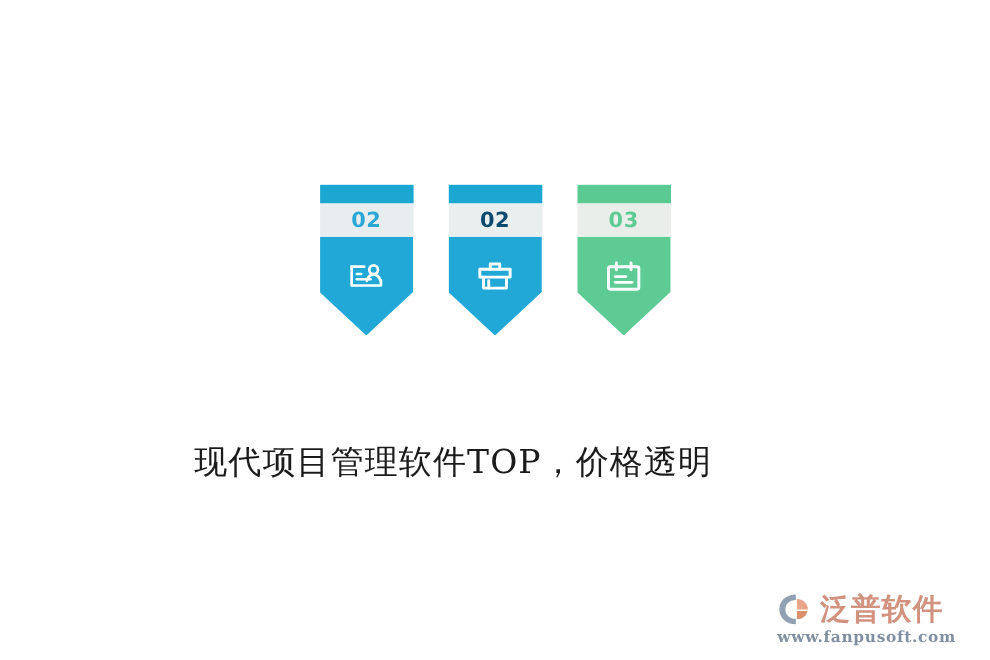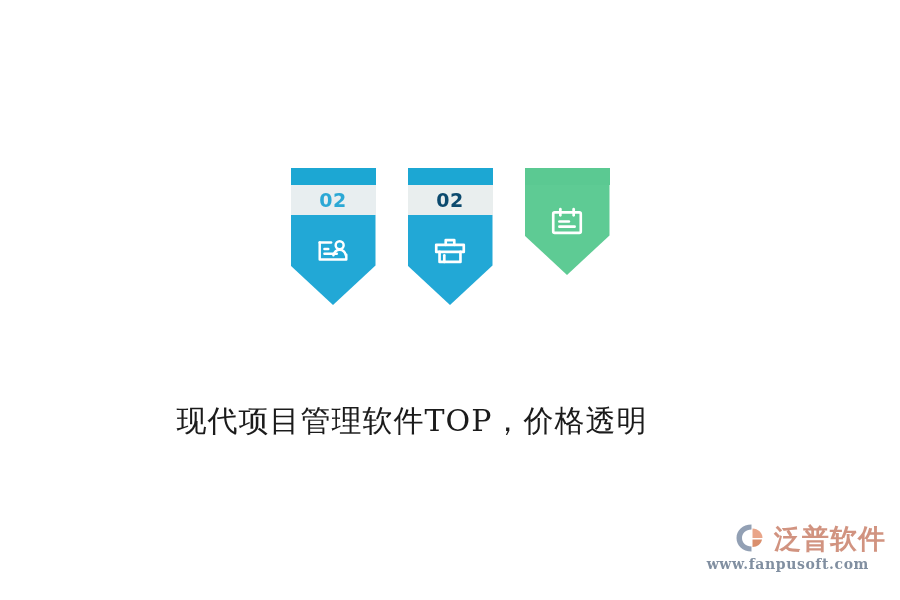--- a/index.html
+++ b/index.html
@@ -88,24 +88,23 @@
     color: #1b1b1b;
     letter-spacing: 1px;
     line-height: 1.25;
     white-space: nowrap;
   }
 
   
   .watermark {
     position: absolute;
     right: 14px;
-    bottom: 28px;
+    bottom: 12px;
     display: flex;
     flex-direction: column;
-    align-items: flex-end;
     opacity: 0.95;
   }
   .wm-row {
     display: flex;
     align-items: center;
     gap: 5px;
   }
   .wm-mark {
     width: 34px;
     height: 30px;
@@ -169,20 +168,23 @@
             <rect x="5.5" y="13.5" width="29" height="7.5"></rect>
             <path d="M9 21 L9 31.5 L31 31.5 L31 21"></path>
             <path d="M14 31.5 L14 24.5"></path>
           </g>
         </svg>
       </div>
     </div>
 
     <div class="banner">
       <div class="banner-top" style="background:#5bc992;"></div>
+      <div class="banner-number-band" style="background:#e9eeea;">
+        <span class="banner-number" style="color:#5ecb94;">03</span>
+      </div>
       <div class="banner-body" style="background:#5ecb94;">
         <svg class="banner-icon" viewBox="0 0 40 40">
           <g fill="none" stroke="#ffffff" stroke-width="2.8" stroke-linecap="round" stroke-linejoin="round">
             <path d="M13 7.5 L13 14"></path>
             <path d="M27 7.5 L27 14"></path>
             <rect x="5.5" y="11" width="29" height="21.5" rx="1.5"></rect>
             <path d="M12 20.5 L22 20.5"></path>
             <path d="M12 26 L28 26"></path>
           </g>
         </svg>

